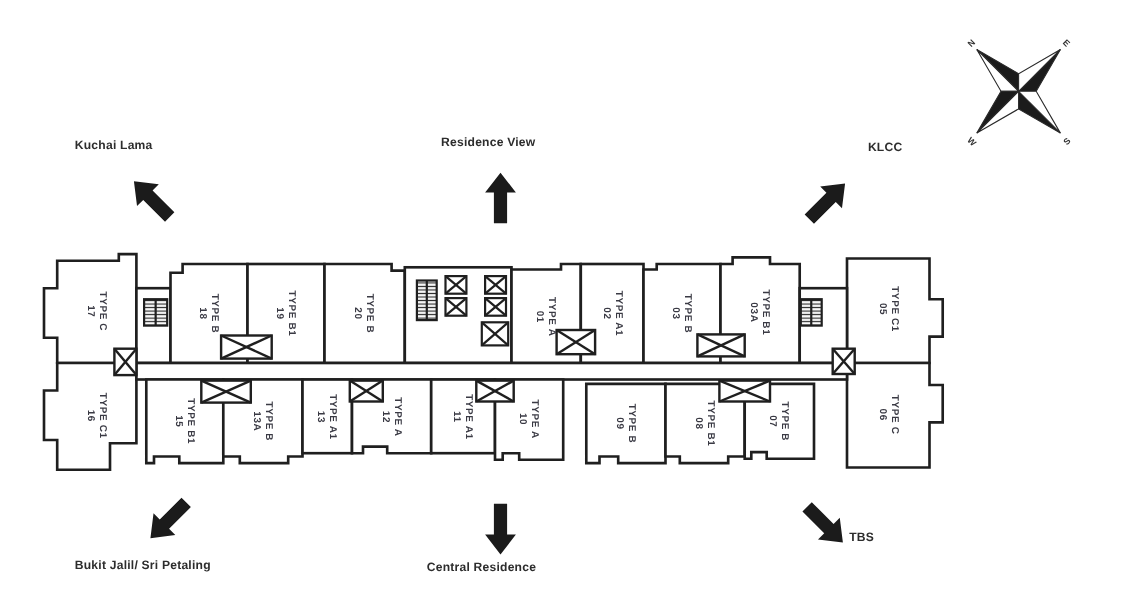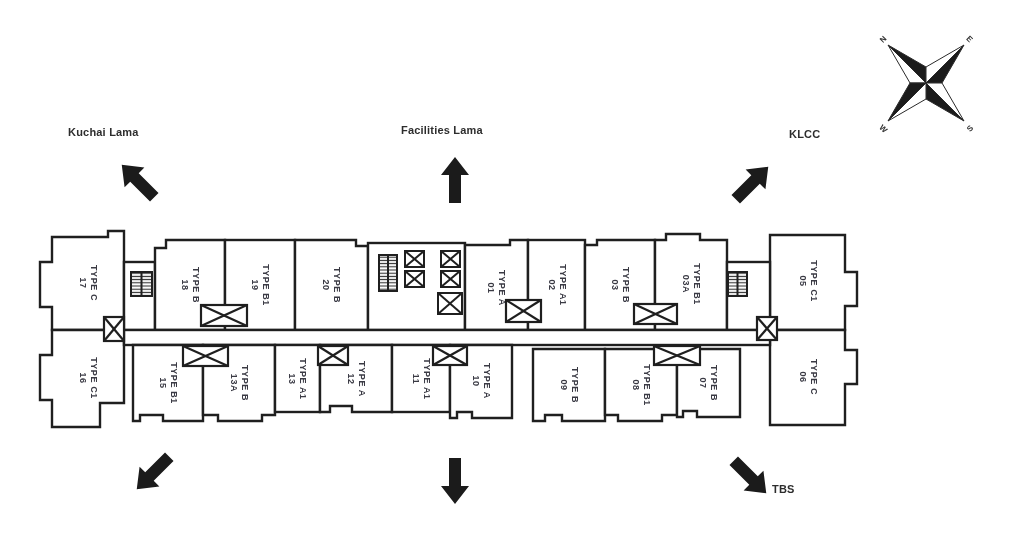--- a/index.html
+++ b/index.html
@@ -234,22 +234,24 @@
   <div class="unit-label" style="left:708px;top:383px;">
       <span>TYPE B</span>
       <span>07</span>
     </div>
   <div class="unit-label" style="left:808px;top:377px;">
       <span>TYPE C</span>
       <span>06</span>
     </div>
 
   <div class="dir-label" style="left:68px;top:126px;">Kuchai Lama</div>
-  <div class="dir-label" style="left:401px;top:124px;">Facilities Lama</div>
+  <div class="dir-label" style="left:401px;top:124px;">Residence View</div>
   <div class="dir-label" style="left:789px;top:128px;">KLCC</div>
+  <div class="dir-label" style="left:68px;top:508px;">Bukit Jalil/ Sri Petaling</div>
+  <div class="dir-label" style="left:388px;top:510px;">Central Residence</div>
   <div class="dir-label" style="left:772px;top:483px;">TBS</div>
 
   <div class="arrow" style="left:121px;top:156px;transform:rotate(-45deg);">
       <svg viewBox="0 0 34 50">
         <path d="M17,2 L31,20 L23,20 L23,48 L11,48 L11,20 L3,20 Z" fill="#1b1b1b"></path>
       </svg>
     </div>
   <div class="arrow" style="left:438px;top:155px;">
       <svg viewBox="0 0 34 50">
         <path d="M17,2 L31,20 L23,20 L23,48 L11,48 L11,20 L3,20 Z" fill="#1b1b1b"></path>

